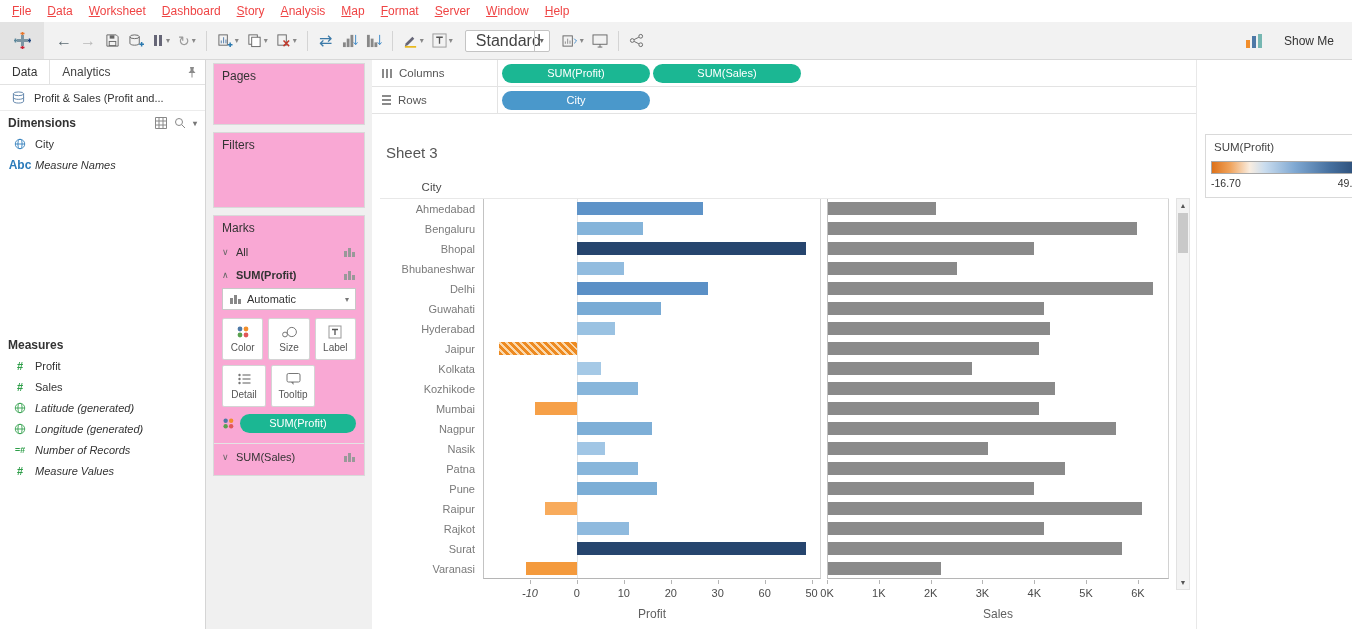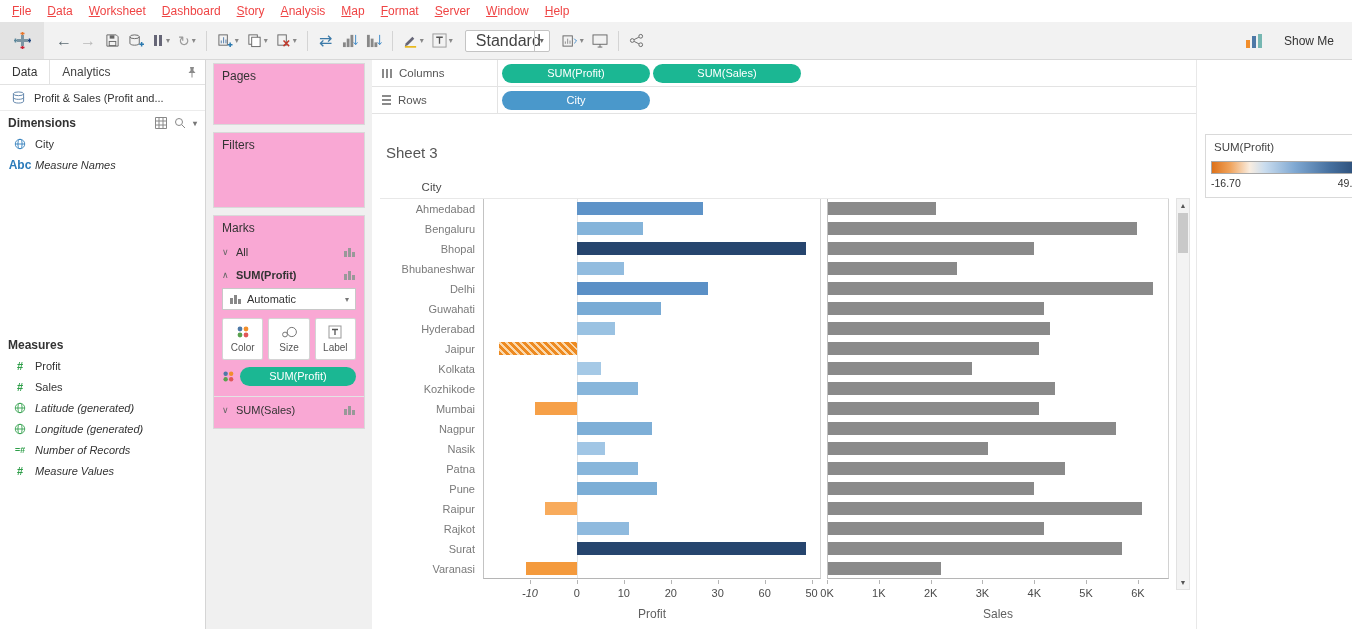--- a/index.html
+++ b/index.html
@@ -443,20 +443,42 @@
                 <circle cx="10.8" cy="7" r="4.6" fill="none" stroke="#777"></circle>
               </svg>
             <span>Size</span>
           </div>
           <div class="marks-btn">
             <svg width="14" height="14" viewBox="0 0 14 14">
                 <rect x="1" y="1" width="12" height="12" fill="none" stroke="#999"></rect>
                 <path d="M4 4.5h6M7 4.5V10" stroke="#555" stroke-width="1.3" fill="none"></path>
               </svg>
             <span>Label</span>
+          </div>
+        </div>
+        <div class="marks-btn-grid second">
+          <div class="marks-btn">
+            <svg width="14" height="14" viewBox="0 0 14 14">
+                <g fill="#777">
+                  <circle cx="2.5" cy="3" r="1.2"></circle>
+                  <circle cx="2.5" cy="7" r="1.2"></circle>
+                  <circle cx="2.5" cy="11" r="1.2"></circle>
+                  <rect x="5.5" y="2.4" width="8" height="1.2"></rect>
+                  <rect x="5.5" y="6.4" width="8" height="1.2"></rect>
+                  <rect x="5.5" y="10.4" width="8" height="1.2"></rect>
+                </g>
+              </svg>
+            <span>Detail</span>
+          </div>
+          <div class="marks-btn">
+            <svg width="15" height="14" viewBox="0 0 15 14">
+                <rect x="1" y="1.5" width="13" height="8.5" rx="1.5" fill="none" stroke="#777"></rect>
+                <path d="M5 10l2.5 3v-3z" fill="#777"></path>
+              </svg>
+            <span>Tooltip</span>
           </div>
         </div>
         <div class="pill-row">
           <svg width="13" height="13" viewBox="0 0 14 14">
               <circle cx="4" cy="4" r="2.4" fill="#4e79a7"></circle>
               <circle cx="10" cy="4" r="2.4" fill="#f28e2b"></circle>
               <circle cx="4" cy="10" r="2.4" fill="#59a14f"></circle>
               <circle cx="10" cy="10" r="2.4" fill="#e15759"></circle>
             </svg>
           <span class="pill marks-pill">SUM(Profit)</span>

